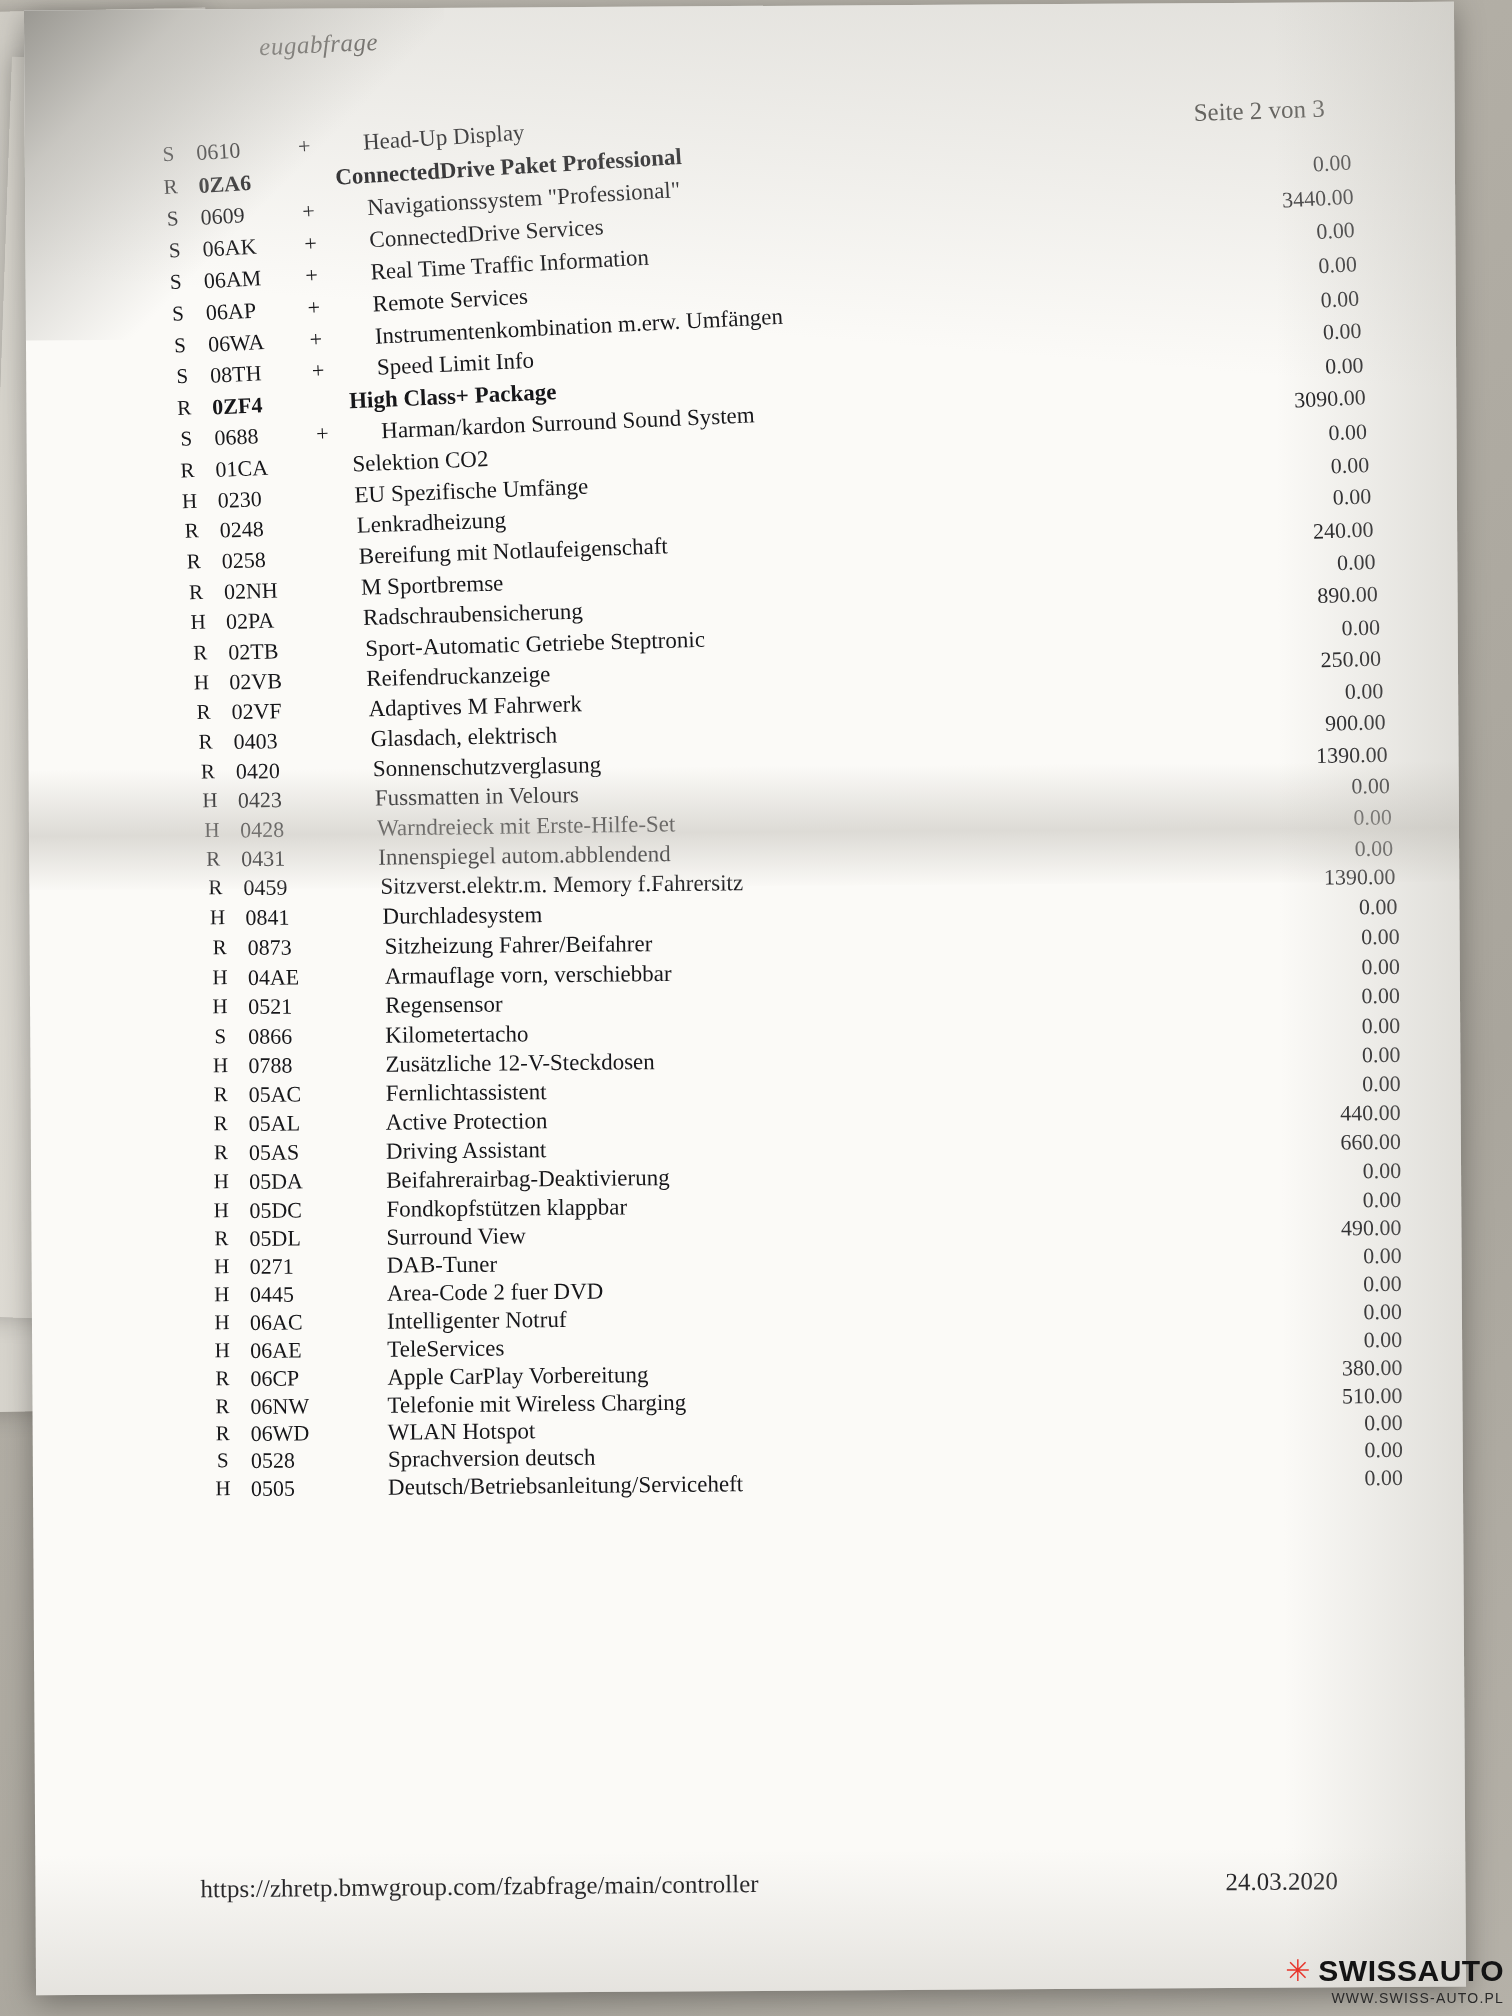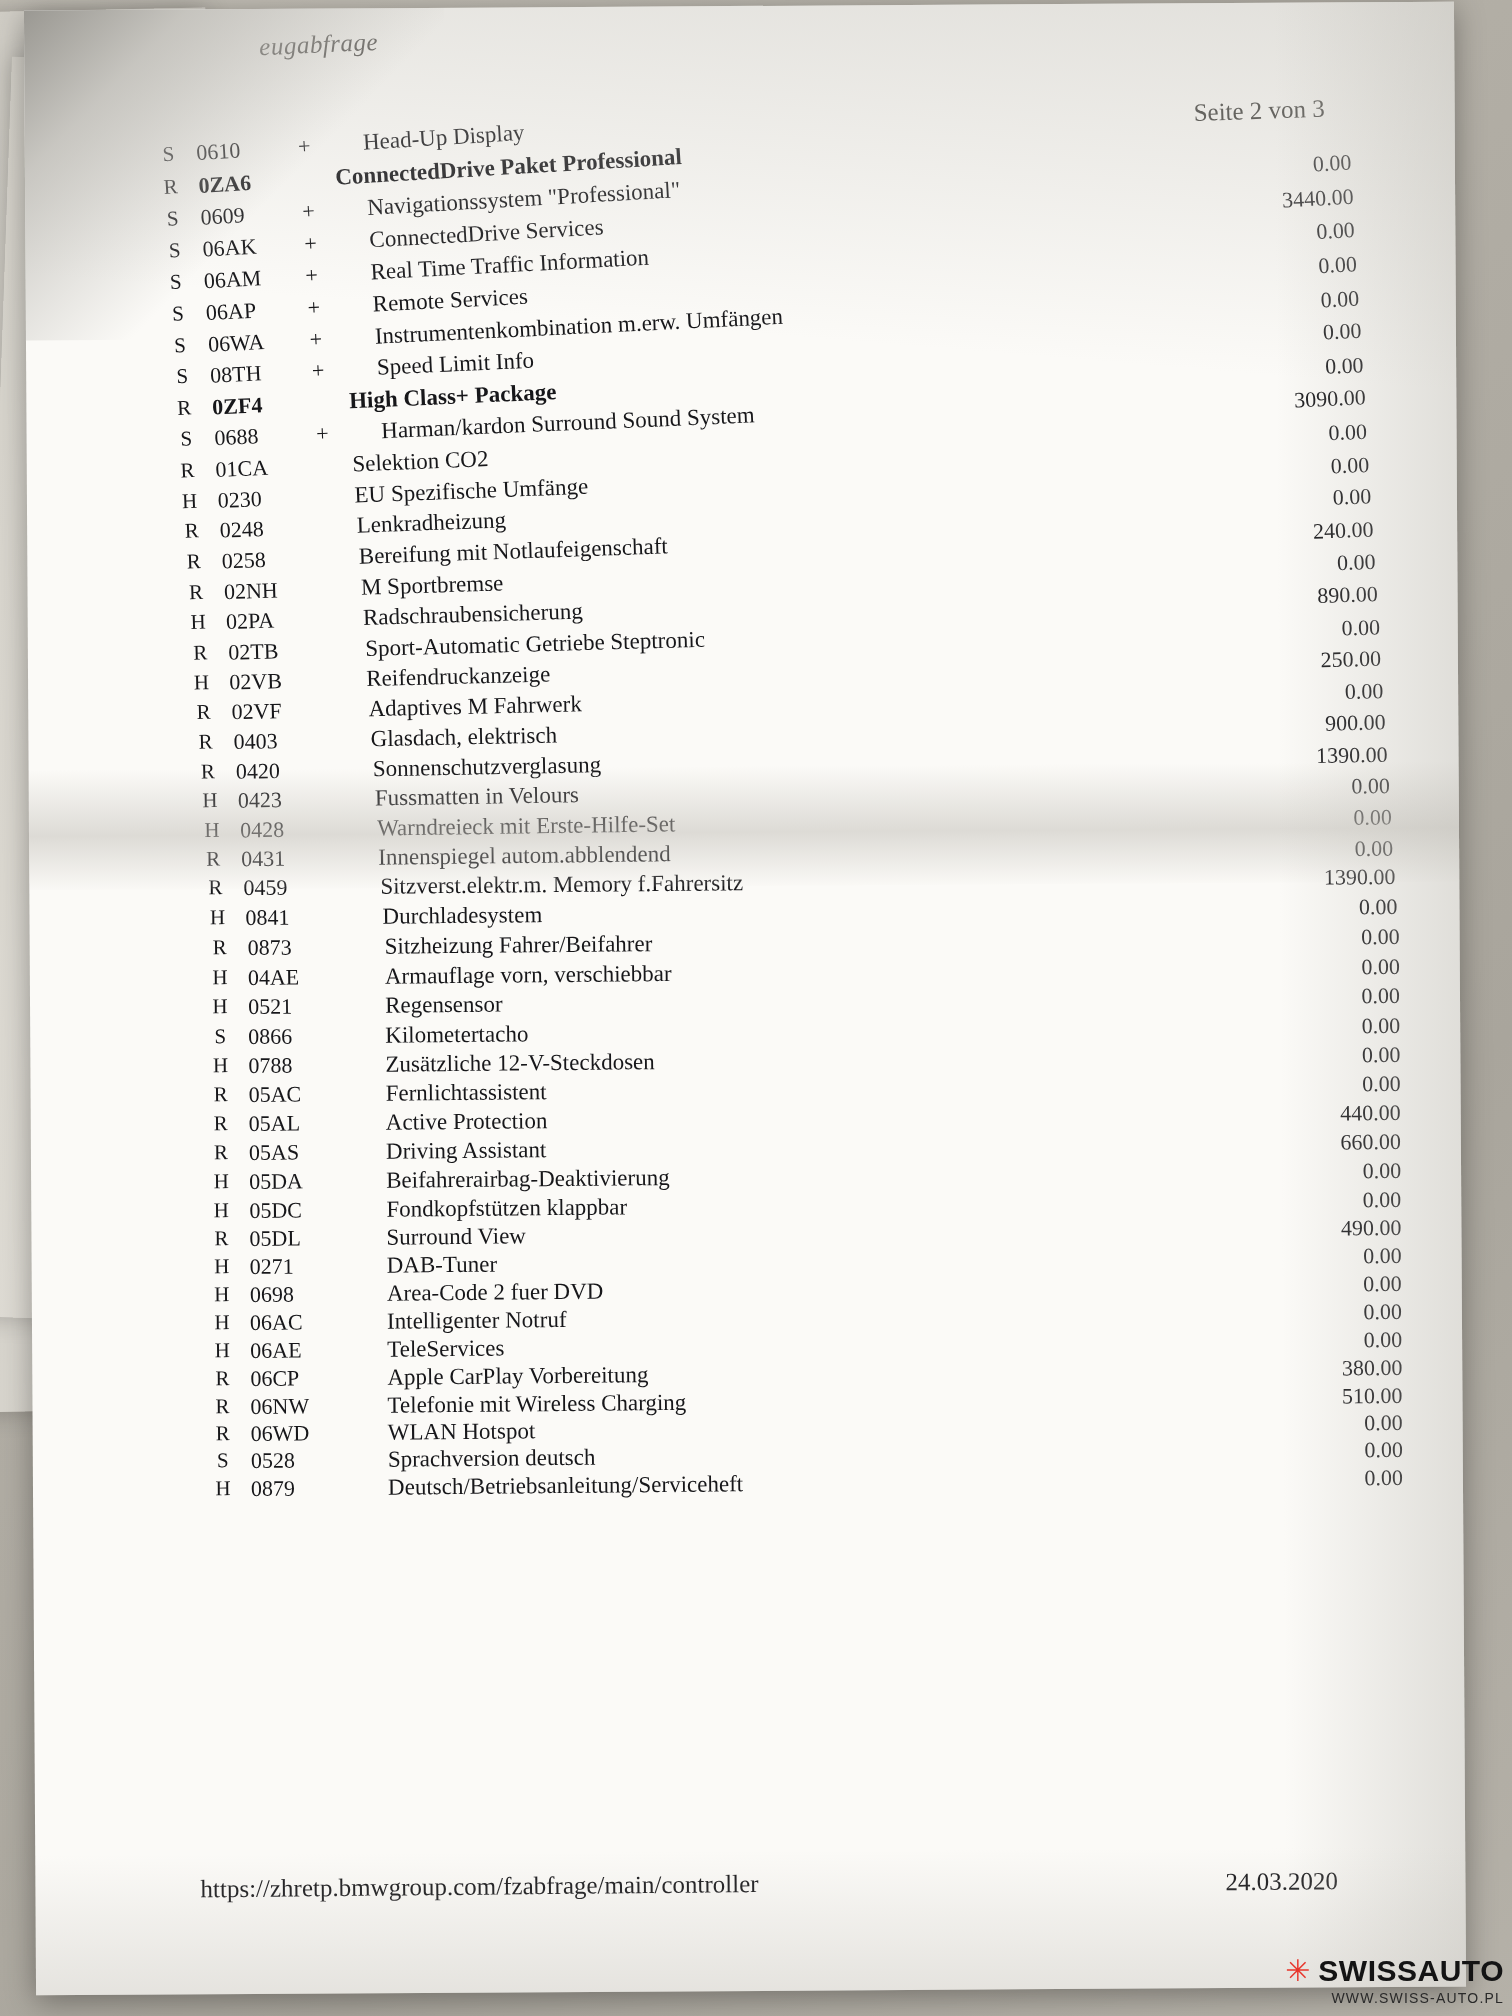--- a/index.html
+++ b/index.html
@@ -488,21 +488,21 @@
           </div>
           <div class="row" style="top: 1143.3px; transform: rotate(-0.2deg); left: 50px;">
             <span class="c-cat">H</span>
             <span class="c-code">0271</span>
             <span class="c-plus"></span>
             <span class="c-desc">DAB-Tuner</span>
             <span class="c-price" style="top: 0px; position: absolute;">0.00</span>
           </div>
           <div class="row" style="top: 1171.46px; transform: rotate(-0.2deg); left: 50px;">
             <span class="c-cat">H</span>
-            <span class="c-code">0698</span>
+            <span class="c-code">0445</span>
             <span class="c-plus"></span>
             <span class="c-desc">Area-Code 2 fuer DVD</span>
             <span class="c-price" style="top: 0px; position: absolute;">0.00</span>
           </div>
           <div class="row" style="top: 1199.47px; transform: rotate(-0.2deg); left: 50px;">
             <span class="c-cat">H</span>
             <span class="c-code">06AC</span>
             <span class="c-plus"></span>
             <span class="c-desc">Intelligenter Notruf</span>
             <span class="c-price" style="top: 0px; position: absolute;">0.00</span>
@@ -537,21 +537,21 @@
           </div>
           <div class="row" style="top: 1337.36px; transform: rotate(-0.2deg); left: 50px;">
             <span class="c-cat">S</span>
             <span class="c-code">0528</span>
             <span class="c-plus"></span>
             <span class="c-desc">Sprachversion deutsch</span>
             <span class="c-price" style="top: 0px; position: absolute;">0.00</span>
           </div>
           <div class="row" style="top: 1364.5px; transform: rotate(-0.2deg); left: 50px;">
             <span class="c-cat">H</span>
-            <span class="c-code">0879</span>
+            <span class="c-code">0505</span>
             <span class="c-plus"></span>
             <span class="c-desc">Deutsch/Betriebsanleitung/Serviceheft</span>
             <span class="c-price" style="top: 0px; position: absolute;">0.00</span>
           </div>
         </div>
 
       <div class="footer-url">https://zhretp.bmwgroup.com/fzabfrage/main/controller</div>
       <div class="footer-date">24.03.2020</div>
 
     </div>

